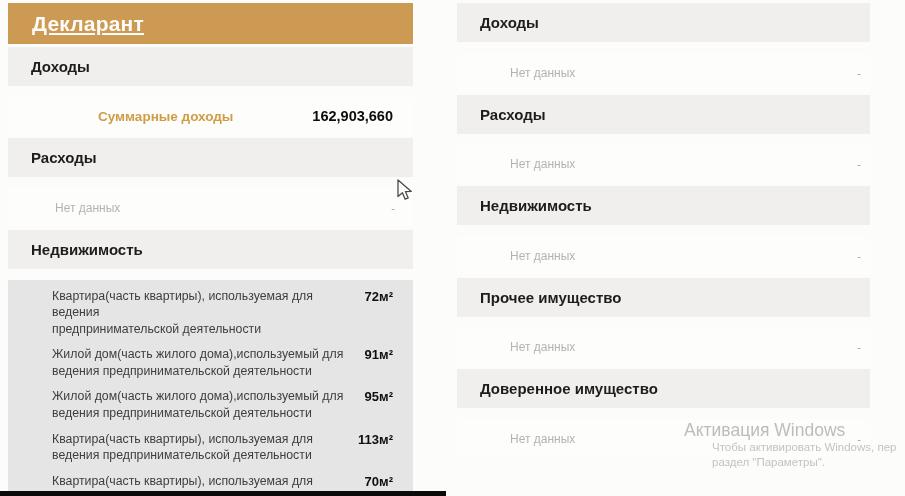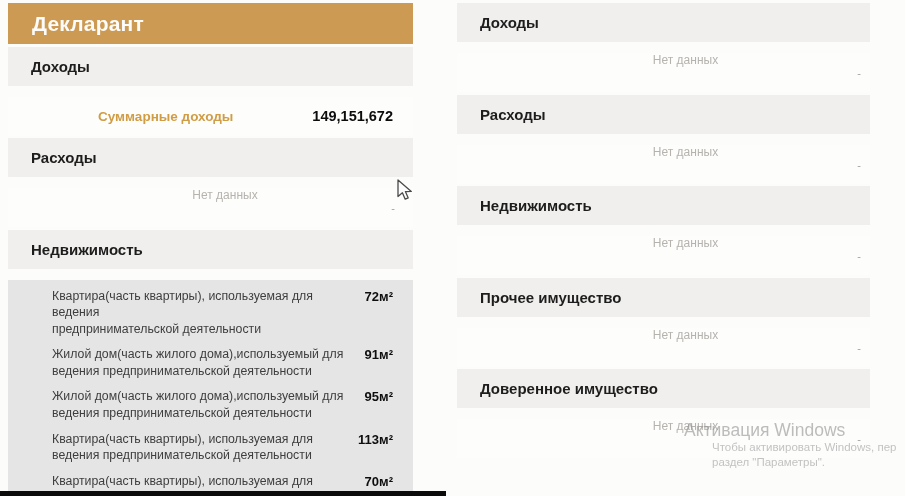--- a/index.html
+++ b/index.html
@@ -19,20 +19,21 @@
     height: 41px;
     background: #cc9a52;
     color: #fdfcfa;
     font-weight: bold;
     font-size: 21px;
     display: flex; align-items: center;
     padding-left: 24px;
     margin-bottom: 2.5px;
     letter-spacing: 0.2px;
     box-sizing: border-box;
+    text-decoration: underline;
   }
   .section-bar {
     height: 39px;
     background: #f0efed;
     display: flex; align-items: center;
     padding-left: 23px;
     margin-bottom: 11px;
     box-sizing: border-box;
   }
   .section-bar .section-label {
@@ -41,21 +42,21 @@
     color: #1d1d1d;
   }
   .row {
     height: 39px;
     background: #fdfdfc;
     display: flex; align-items: center;
     margin-bottom: 2.5px;
     box-sizing: border-box;
   }
   .row-data { padding-left: 49px; padding-right: 20px; }
-  .row-empty { padding-left: 47px; padding-right: 18px; flex-direction: column; }
+  .row-empty { padding-left: 47px; padding-right: 18px; }
   .panel-right .row-empty { padding-left: 53px; padding-right: 9px; }
 
   .gold-label { color: #d09d45; font-weight: bold; font-size: 13.5px; margin-left: 41px; }
   .big-value  { margin-left: auto; font-weight: bold; font-size: 14.5px; color: #0c0c0c; }
   .muted      { color: #b6b3af; font-size: 12px; }
   .dash       { margin-left: auto; color: #a0a0a0; font-size: 11px; }
 
   .props {
     background: #e5e5e5;
     height: 234px;
@@ -114,21 +115,21 @@
   <div class="panel-header">
     <span>Декларант</span>
   </div>
 
   <div class="section-bar">
     <span class="section-label">Доходы</span>
   </div>
 
   <div class="row row-data">
     <span class="gold-label">Суммарные доходы</span>
-    <span class="big-value">149,151,672</span>
+    <span class="big-value">162,903,660</span>
   </div>
 
   <div class="section-bar">
     <span class="section-label">Расходы</span>
   </div>
 
   <div class="row row-empty">
     <span class="muted">Нет данных</span>
     <span class="dash">-</span>
   </div>

